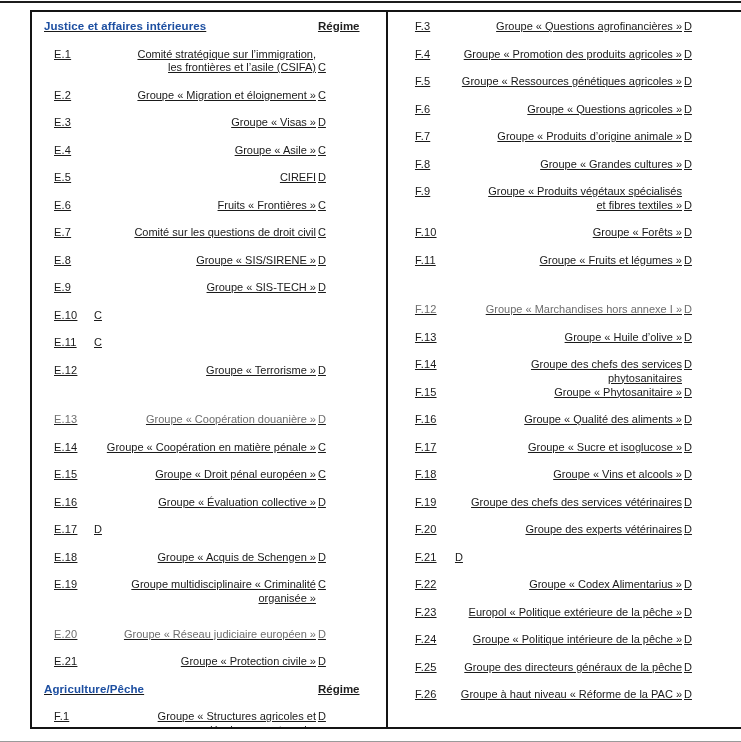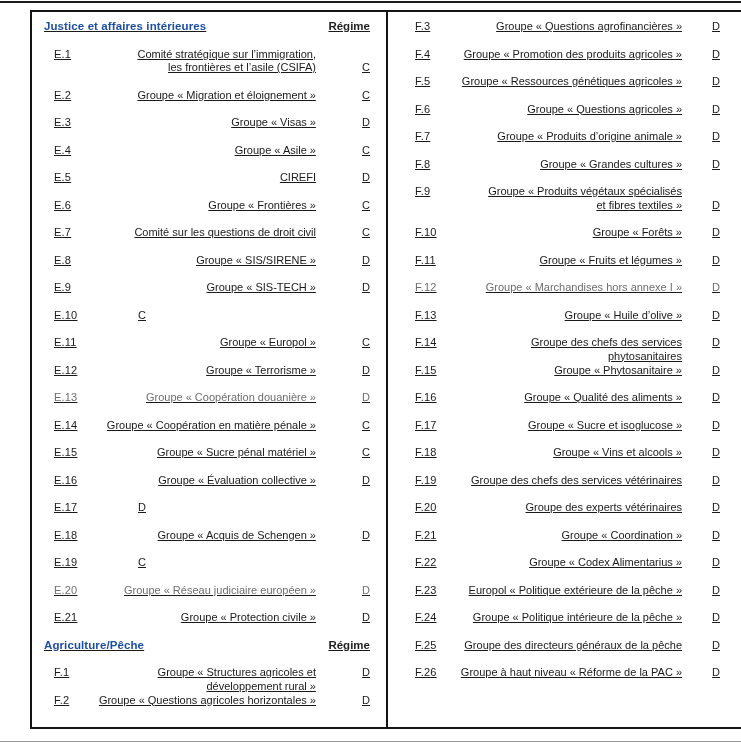--- a/index.html
+++ b/index.html
@@ -71,39 +71,39 @@
   }
   .label {
     flex: 1 1 auto;
     white-space: pre-line;
     padding-right: 2px;
     text-align: right;
   }
   .regime {
     flex: 0 0 52px;
     width: 52px;
-    text-align: right;
+    text-align: left;
   }
   .col-right .regime {
     flex: 0 0 36px;
     width: 36px;
   }
   .row.double .regime { padding-top: 13.5px; }
   .header-row .section-title {
     flex: 1 1 auto;
     font-weight: bold;
     font-size: 11.5px;
     letter-spacing: 0.1px;
   }
   .regime-header {
     font-weight: bold;
     font-size: 11.5px;
     color: #1f1f1f;
   }
-  .row.faded { color: #6e6e6e; }
+  .row.faded { color: #6e6e6e; margin-top: 22px; }
 </style>
 </head>
 <body>
 
 <div class="page">
   <div class="rule-top"></div>
   <div class="table-frame">
     <div class="col col-left" id="col-left">
         <div class="row header-row">
     <span class="section-title" style="color: rgb(29, 79, 161);">Justice et affaires intérieures</span>
@@ -130,21 +130,21 @@
     <span class="label">Groupe « Asile »</span>
     <span class="regime">C</span>
   </div>
         <div class="row">
     <span class="num">E.5</span>
     <span class="label">CIREFI</span>
     <span class="regime">D</span>
   </div>
         <div class="row">
     <span class="num">E.6</span>
-    <span class="label">Groupe « Frontières »</span>
+    <span class="label">Fruits « Frontières »</span>
     <span class="regime">C</span>
   </div>
         <div class="row">
     <span class="num">E.7</span>
     <span class="label">Comité sur les questions de droit civil</span>
     <span class="regime">C</span>
   </div>
         <div class="row">
     <span class="num">E.8</span>
     <span class="label">Groupe « SIS/SIRENE »</span>
@@ -154,59 +154,59 @@
     <span class="num">E.9</span>
     <span class="label">Groupe « SIS-TECH »</span>
     <span class="regime">D</span>
   </div>
         <div class="row">
     <span class="num">E.10</span>
     <span class="regime">C</span>
   </div>
         <div class="row">
     <span class="num">E.11</span>
-    <span class="label">Groupe « Europol »</span>
     <span class="regime">C</span>
   </div>
         <div class="row">
     <span class="num">E.12</span>
     <span class="label">Groupe « Terrorisme »</span>
     <span class="regime">D</span>
   </div>
         <div class="row faded">
     <span class="num">E.13</span>
     <span class="label">Groupe « Coopération douanière »</span>
     <span class="regime">D</span>
   </div>
         <div class="row">
     <span class="num">E.14</span>
     <span class="label">Groupe « Coopération en matière pénale »</span>
     <span class="regime">C</span>
   </div>
         <div class="row">
     <span class="num">E.15</span>
-    <span class="label">Groupe « Sucre pénal matériel »</span>
+    <span class="label">Groupe « Droit pénal européen »</span>
     <span class="regime">C</span>
   </div>
         <div class="row">
     <span class="num">E.16</span>
     <span class="label">Groupe « Évaluation collective »</span>
     <span class="regime">D</span>
   </div>
         <div class="row">
     <span class="num">E.17</span>
     <span class="regime">D</span>
   </div>
         <div class="row">
     <span class="num">E.18</span>
     <span class="label">Groupe « Acquis de Schengen »</span>
     <span class="regime">D</span>
   </div>
         <div class="row">
     <span class="num">E.19</span>
+    <span class="label">Groupe multidisciplinaire « Criminalité organisée »</span>
     <span class="regime">C</span>
   </div>
         <div class="row faded">
     <span class="num">E.20</span>
     <span class="label">Groupe « Réseau judiciaire européen »</span>
     <span class="regime">D</span>
   </div>
         <div class="row">
     <span class="num">E.21</span>
     <span class="label">Groupe « Protection civile »</span>
@@ -314,21 +314,20 @@
     <span class="label">Groupe des chefs des services vétérinaires</span>
     <span class="regime">D</span>
   </div>
         <div class="row">
     <span class="num">F.20</span>
     <span class="label">Groupe des experts vétérinaires</span>
     <span class="regime">D</span>
   </div>
         <div class="row">
     <span class="num">F.21</span>
-    <span class="label">Groupe « Coordination »</span>
     <span class="regime">D</span>
   </div>
         <div class="row">
     <span class="num">F.22</span>
     <span class="label">Groupe « Codex Alimentarius »</span>
     <span class="regime">D</span>
   </div>
         <div class="row">
     <span class="num">F.23</span>
     <span class="label">Europol « Politique extérieure de la pêche »</span>

